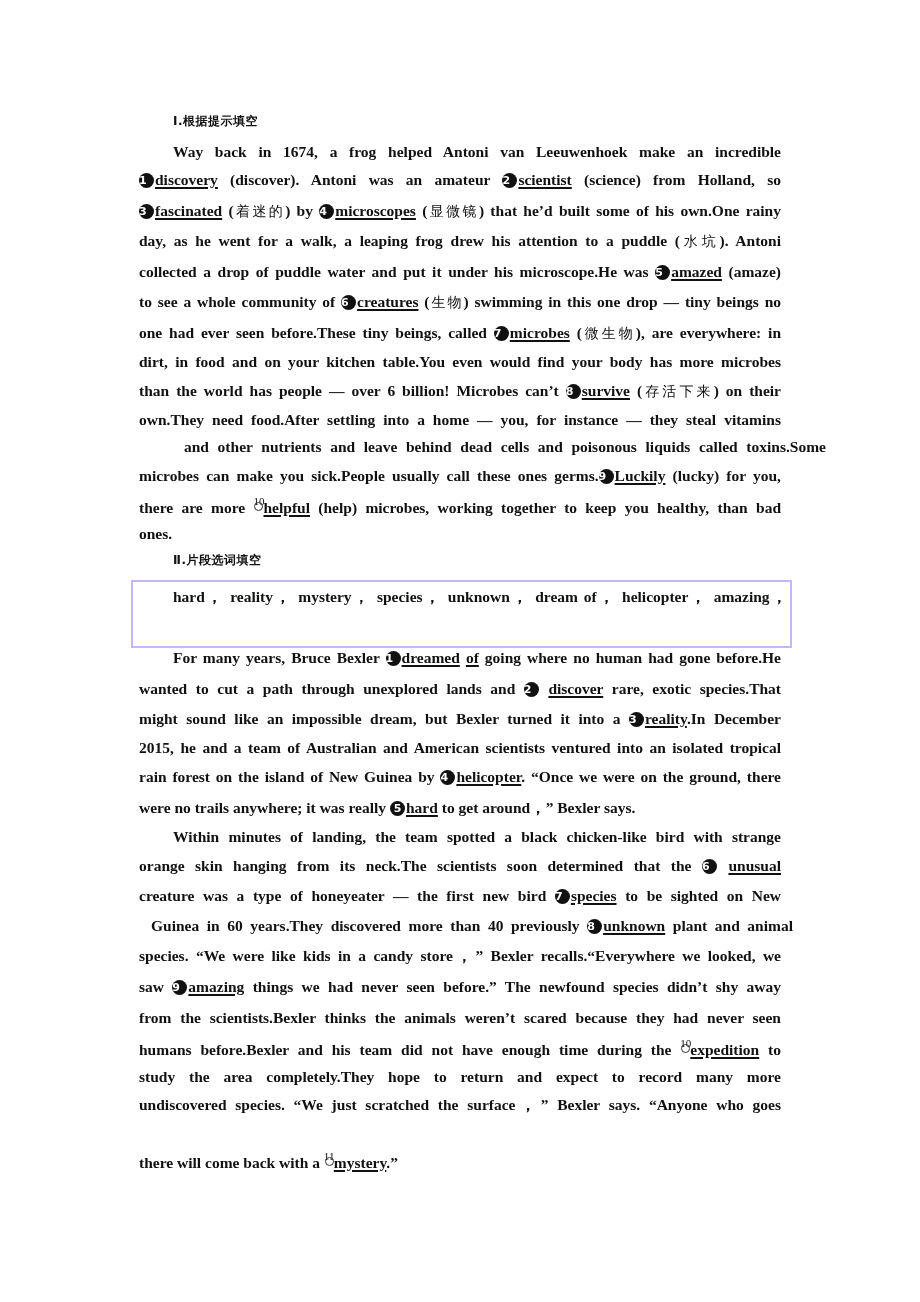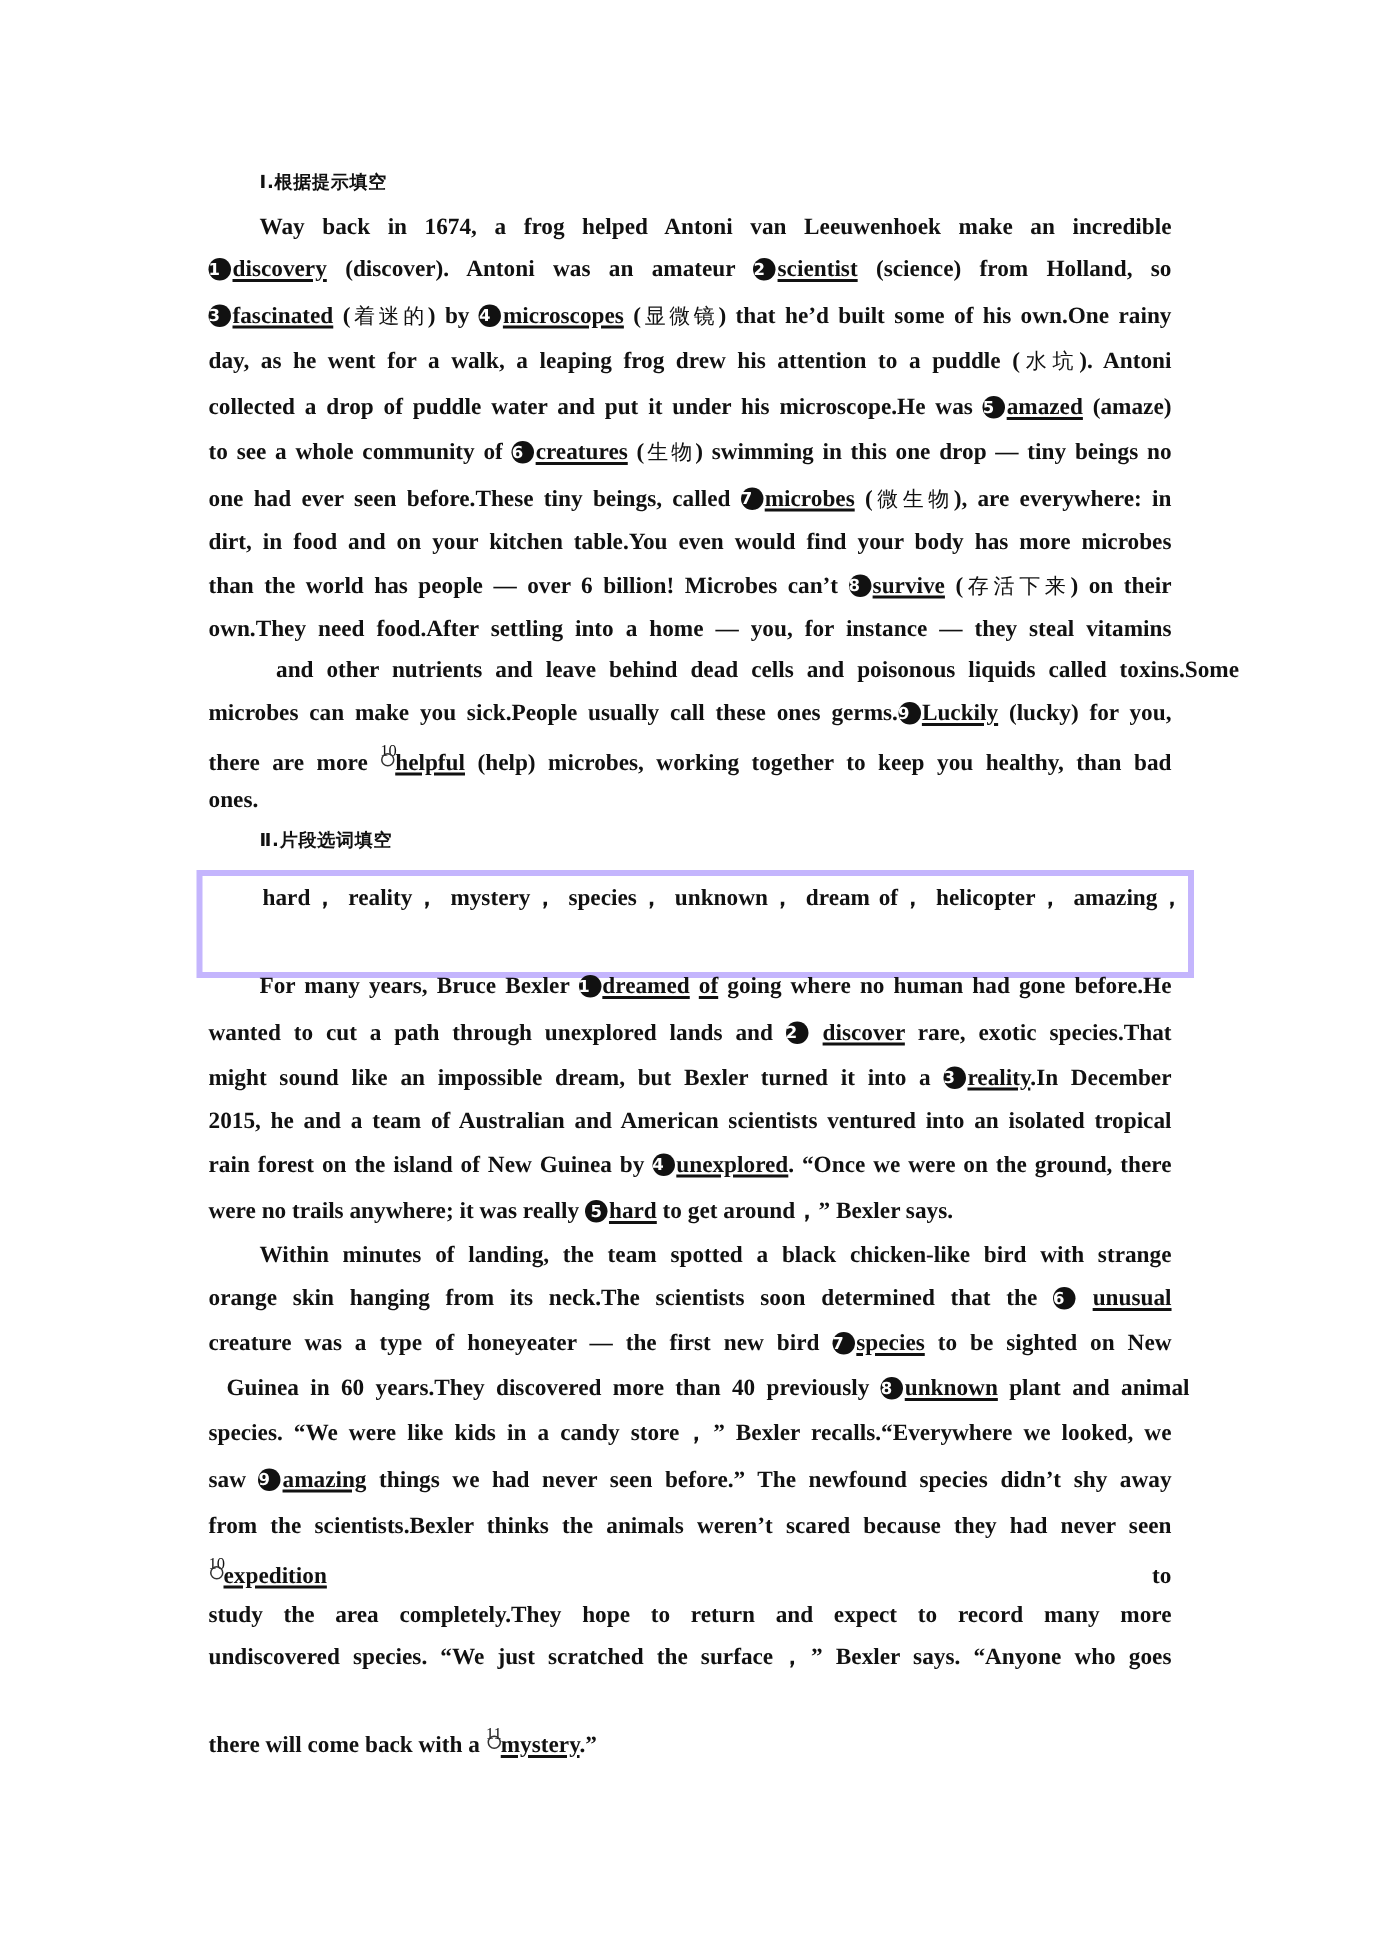--- a/index.html
+++ b/index.html
@@ -14,21 +14,21 @@
   .ans { text-decoration: underline; text-decoration-thickness: 1.5px; text-underline-offset: 2px; }
   .num { display: inline-block; width: 15px; height: 15px; border-radius: 50%; background: #111;
          color: #fff; font-family: "DejaVu Sans", sans-serif; font-size: 11px; line-height: 15px;
          text-align: center; vertical-align: 1px; margin-right: 1px; font-weight: bold; }
   .num-sup { display: inline-block; position: relative; width: 10px; height: 18px; vertical-align: -2px; }
   .num-sup .sup { position: absolute; top: -6px; left: 0; font-size: 11px; font-weight: normal; }
   .num-sup .circ { position: absolute; top: 5px; left: 1px; width: 7px; height: 7px;
                    border: 1px solid #333; border-radius: 50%; }
   .cn { font-family: "DejaVu Sans", sans-serif; font-weight: normal; font-size: 14px; }
   .wordbox { position: absolute; left: 131px; top: 580px; width: 657px; height: 64px;
-             border: 4px solid #c4b5fd; }
+             border: 2px solid #c4b5fd; }
 </style>
 </head>
 <body>
 
 <div>
   <div class="heading" style="top:113px">Ⅰ.根据提示填空</div>
   <div id="sec1">
       <div class="line indent just" style="top: 142px;"><span>Way back in 1674, a frog helped Antoni van Leeuwenhoek make an incredible</span></div>
       <div class="line just" style="top: 170px;"><span class="num">1</span><span class="ans">discovery</span><span> (discover).  Antoni was an amateur  </span><span class="num">2</span><span class="ans">scientist</span><span> (science) from Holland, so</span></div>
       <div class="line just" style="top: 201px;"><span class="num">3</span><span class="ans">fascinated</span><span> (</span><span class="cn">着迷的</span><span>) by  </span><span class="num">4</span><span class="ans">microscopes</span><span> (</span><span class="cn">显微镜</span><span>) that he’d built some of his own.One rainy</span></div>
@@ -56,27 +56,27 @@
       <span>dream of，</span>
       <span>helicopter，</span>
       <span>amazing，</span>
     </div>
   </div>
   <div id="sec2">
       <div class="line indent just" style="top: 648px;"><span>For many years, Bruce Bexler  </span><span class="num">1</span><span class="ans">dreamed</span><span> </span><span class="ans">of</span><span> going where no human had gone before.He</span></div>
       <div class="line just" style="top: 679px;"><span>wanted to cut a path through unexplored lands and  </span><span class="num">2</span><span> </span><span class="ans">discover</span><span> rare, exotic species.That</span></div>
       <div class="line just" style="top: 709px;"><span>might sound like an impossible dream, but Bexler turned it into a  </span><span class="num">3</span><span class="ans">reality</span><span>.In December</span></div>
       <div class="line just" style="top: 738px;"><span>2015, he and a team of Australian and American scientists ventured into an isolated tropical</span></div>
-      <div class="line just" style="top: 767px;"><span>rain forest on the island of New Guinea by  </span><span class="num">4</span><span class="ans">unexplored</span><span>. “Once we were on the ground, there</span></div>
+      <div class="line just" style="top: 767px;"><span>rain forest on the island of New Guinea by  </span><span class="num">4</span><span class="ans">helicopter</span><span>. “Once we were on the ground, there</span></div>
       <div class="line" style="top: 798px;"><span>were no trails anywhere; it was really  </span><span class="num">5</span><span class="ans">hard</span><span> to get around，” Bexler says.</span></div>
       <div class="line indent just" style="top: 827px;"><span>Within minutes of landing, the team spotted a black chicken-like bird with strange</span></div>
       <div class="line just" style="top: 856px;"><span>orange skin hanging from its neck.The scientists soon determined that the  </span><span class="num">6</span><span> </span><span class="ans">unusual</span></div>
       <div class="line just" style="top: 886px;"><span>creature was a type of honeyeater — the first new bird  </span><span class="num">7</span><span class="ans">species</span><span> to be sighted on New</span></div>
       <div class="line just" style="top: 916px; margin-left: 12px;"><span>Guinea in 60 years.They discovered more than 40 previously  </span><span class="num">8</span><span class="ans">unknown</span><span> plant and animal</span></div>
       <div class="line just" style="top: 946px;"><span>species. “We were like kids in a candy store，” Bexler recalls.“Everywhere we looked, we</span></div>
       <div class="line just" style="top: 977px;"><span>saw  </span><span class="num">9</span><span class="ans">amazing</span><span> things we had never seen before.” The newfound species didn’t shy away</span></div>
       <div class="line just" style="top: 1008px;"><span>from the scientists.Bexler thinks the animals weren’t scared because they had never seen</span></div>
-      <div class="line just" style="top: 1039px;"><span class="num-sup"><span class="sup">10</span><span class="circ"></span></span><span class="ans">expedition</span><span> to</span></div>
+      <div class="line just" style="top: 1039px;"><span>humans before.Bexler and his team did not have enough time during the </span><span class="num-sup"><span class="sup">10</span><span class="circ"></span></span><span class="ans">expedition</span><span> to</span></div>
       <div class="line just" style="top: 1067px;"><span>study the area completely.They hope to return and expect to record many more</span></div>
       <div class="line just" style="top: 1095px;"><span>undiscovered species. “We just scratched the surface，” Bexler says. “Anyone who goes</span></div>
       <div class="line" style="top: 1152px;"><span>there will come back with a </span><span class="num-sup"><span class="sup">11</span><span class="circ"></span></span><span class="ans">mystery</span><span>.”</span></div>
     </div>
 </div>
 
 </body></html>

